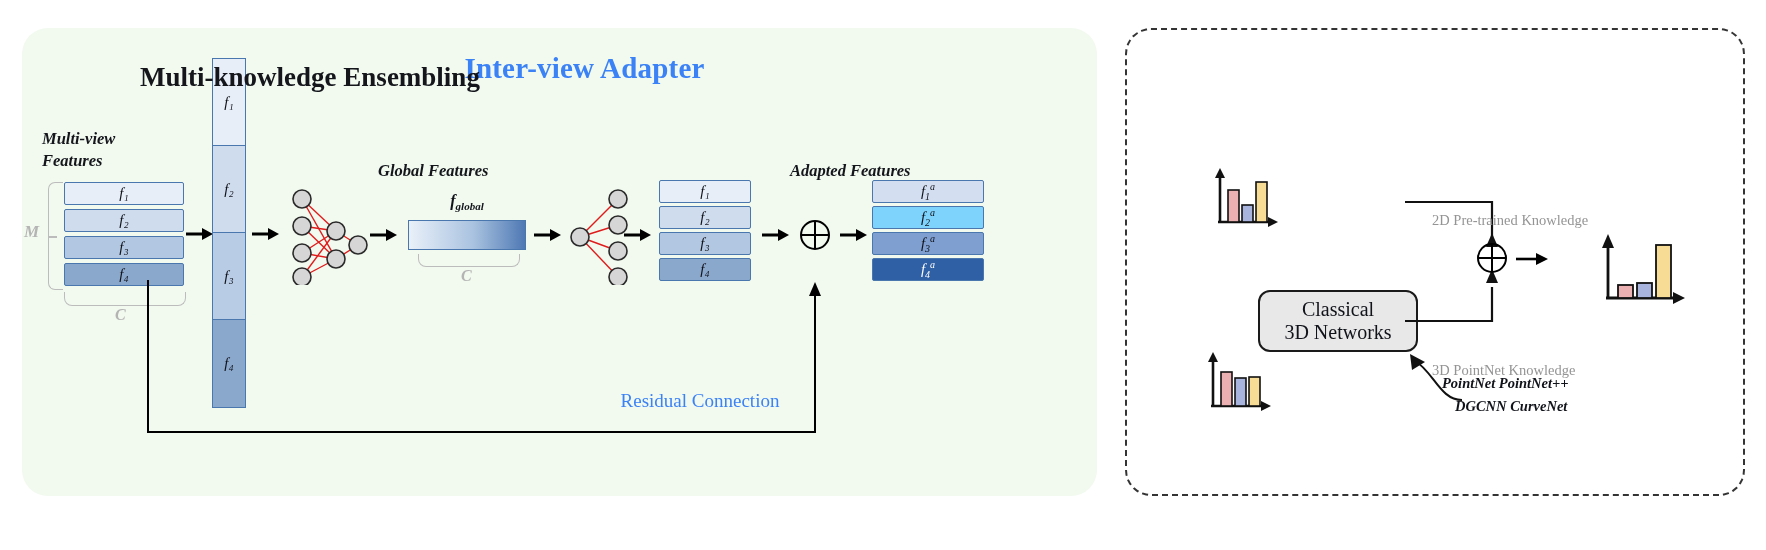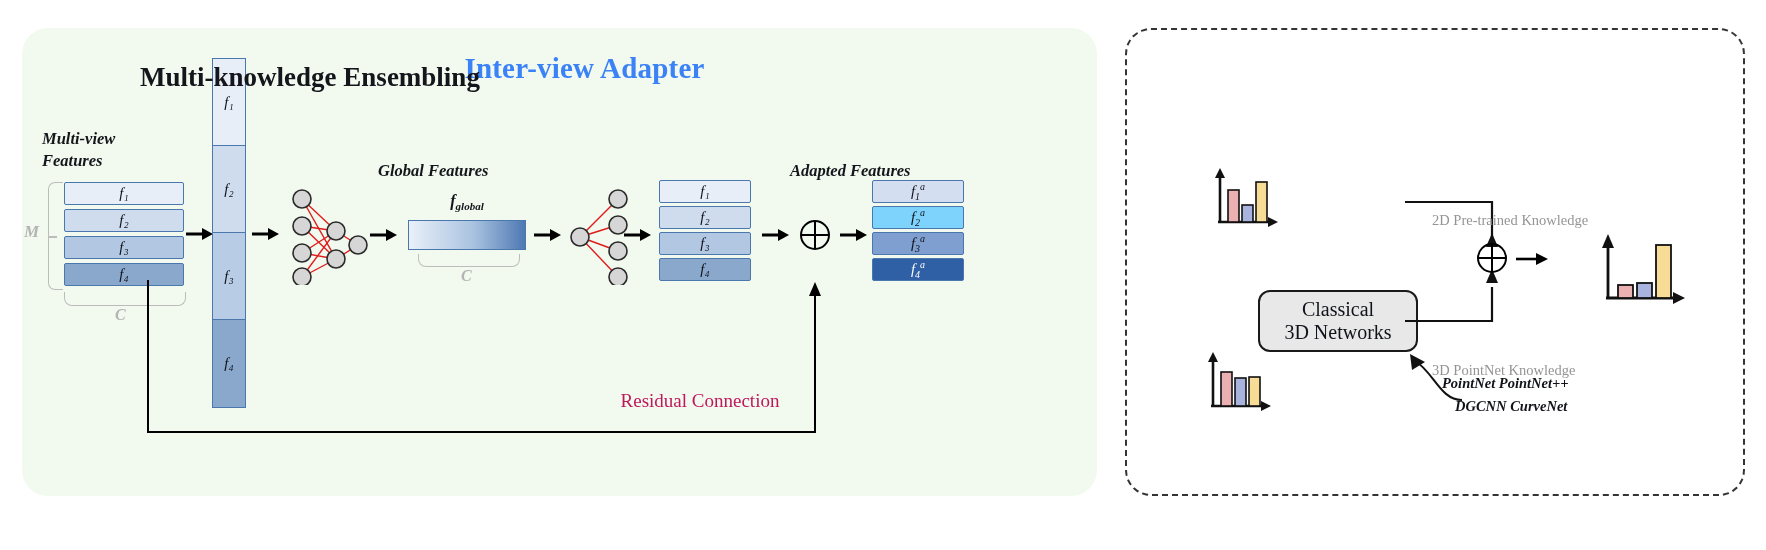--- a/index.html
+++ b/index.html
@@ -69,25 +69,25 @@
     font-style:italic;font-weight:700;font-size:16px;color:#11131a;}
   .c-brace2{position:absolute;left:418px;top:254px;width:100px;height:12px;
     border-left:1.6px solid #bcbcbc;border-right:1.6px solid #bcbcbc;border-bottom:1.6px solid #bcbcbc;
     border-radius:0 0 8px 8px;}
   #c-label-2{position:absolute;left:461px;top:267px;font-style:italic;font-weight:700;font-size:16px;color:#b4b4b4;}
 
   
   #mid-stack{position:absolute;left:659px;top:180px;width:92px;height:104px;}
   #mid-stack .featrow{left:0;width:92px;height:23px;}
   #adp-stack{position:absolute;left:872px;top:180px;width:92px;height:104px;}
-  #adp-stack .featrow{left:0;width:92px;height:23px;}
+  #adp-stack .featrow{left:0;width:112px;height:23px;}
   .sr1{top:0;}.sr2{top:26px;}.sr3{top:52px;}.sr4{top:78px;}
 
   #residual-label{position:absolute;left:600px;top:390px;width:200px;text-align:center;
-    font-size:19px;color:#be185d;}
+    font-size:19px;color:#3b82f6;}
 
   
   #right-panel{
     position:absolute;left:1125px;top:28px;width:620px;height:468px;
     border:2px dashed #343434;border-radius:26px;box-sizing:border-box;background:#fff;
   }
   #panel-title-right{
     position:absolute;left:0;top:62px;width:620px;text-align:center;
     font-size:27px;font-weight:700;color:#14161c;
   }

